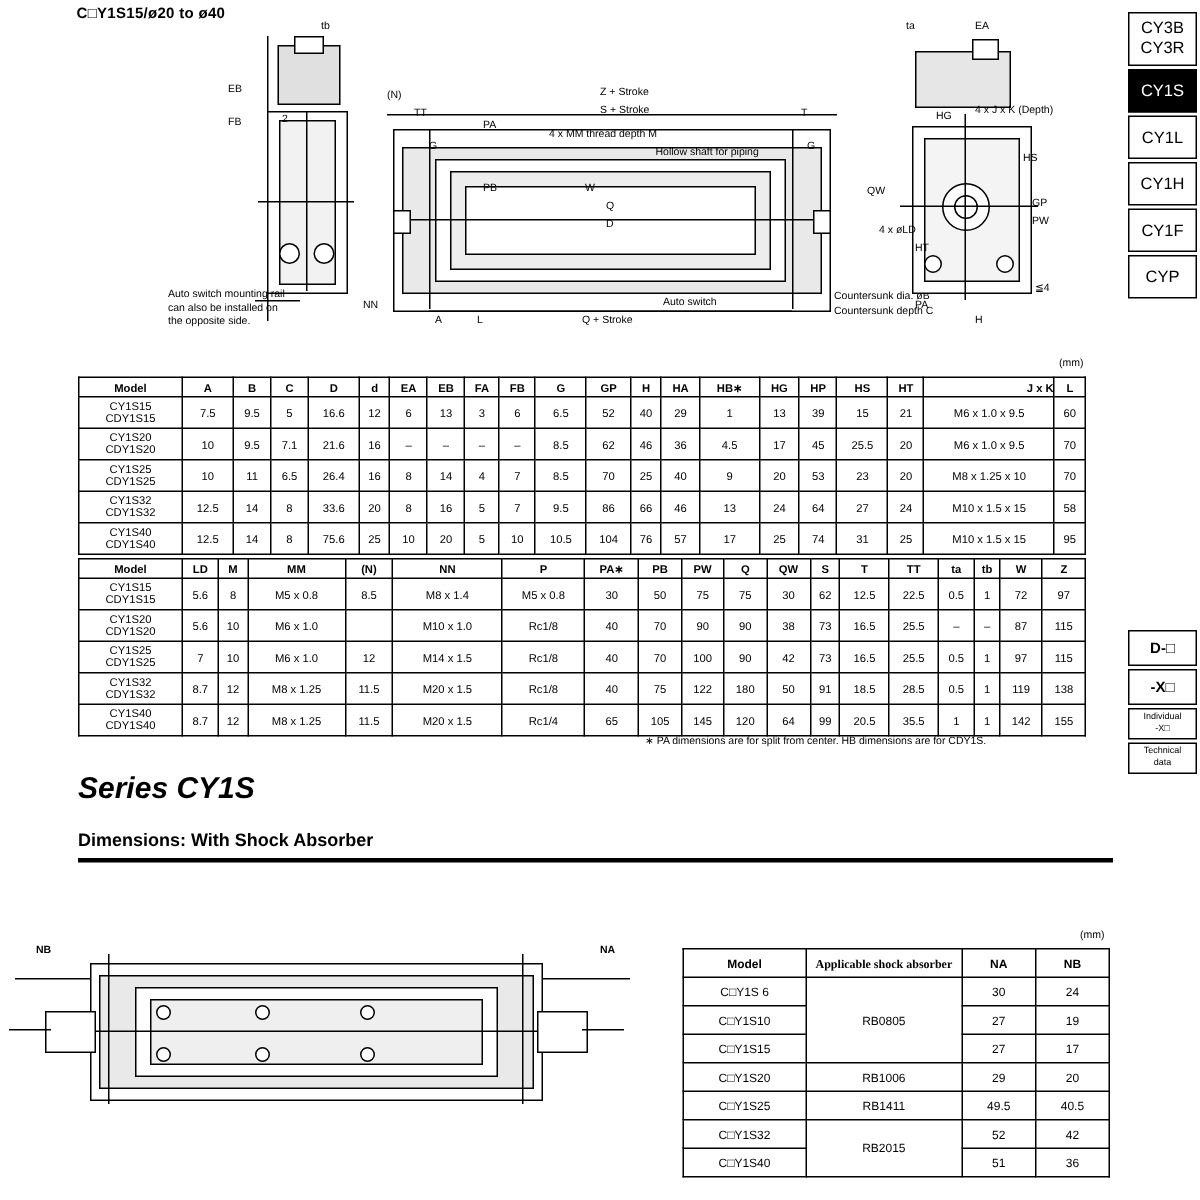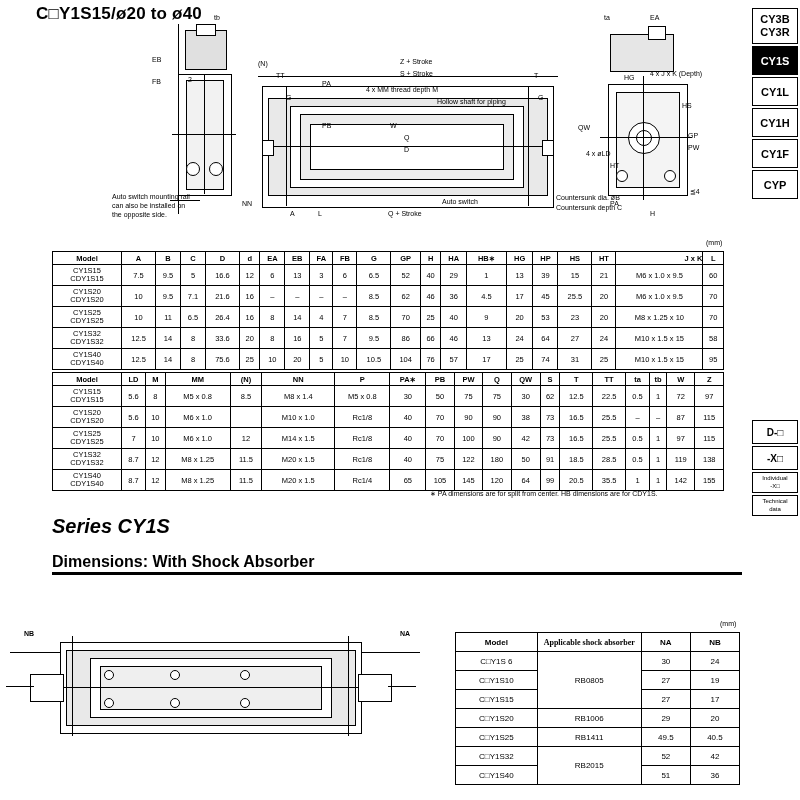--- a/index.html
+++ b/index.html
@@ -3,27 +3,27 @@
 <meta charset="utf-8">
 <style>
   html,body{margin:0;padding:0;}
   body{
     width:800px;height:800px;position:relative;background:#ffffff;
     font-family:"Liberation Sans", sans-serif;color:#000;
     font-size:9px;overflow:hidden;
   }
   .abs{position:absolute;}
   
-  #page-title{left:36px;top:4px;font-size:17px;font-weight:bold;letter-spacing:.2px;}
+  #page-title{left:51px;top:4px;font-size:10px;font-weight:bold;letter-spacing:.2px;}
   
   #side-tabs{right:2px;top:8px;width:46px;}
   .tab{
     border:1px solid #000;height:27px;margin-bottom:2px;
     display:flex;align-items:center;justify-content:center;
-    font-size:11px;font-weight:bold;background:#fff;
+    font-size:11px;font-weight:normal;background:#fff;
   }
   .tab.double{height:34px;flex-direction:column;line-height:1.15;}
   .tab.active{background:#000;color:#fff;}
   #side-tabs2{right:2px;top:420px;width:46px;}
   .tab-sm{
     border:1px solid #000;margin-bottom:2px;background:#fff;
     display:flex;align-items:center;justify-content:center;
     font-size:10px;font-weight:bold;height:22px;
   }
   .tab-note{
@@ -44,21 +44,21 @@
   table{border-collapse:collapse;}
   .dim-table td,.dim-table th{
     border:1px solid #000;font-size:7.5px;text-align:center;
     padding:0;height:12px;
   }
   .dim-table th{font-weight:bold;}
   .mdl{text-align:center;line-height:1.05;font-size:7.5px;}
   .mm{position:absolute;font-size:7px;}
   
   #series{left:52px;top:515px;font-size:20px;font-style:italic;font-weight:bold;}
-  #dimhead{left:52px;top:553px;font-size:16px;font-weight:bold;}
+  #dimhead{left:52px;top:553px;font-size:12px;font-weight:bold;}
   #dimrule{left:52px;top:572px;width:690px;height:3px;background:#000;}
   
   #lower{left:0;top:612px;width:450px;height:180px;}
   
   #lowtable{left:455px;top:632px;}
   .low-table td,.low-table th{
     border:1px solid #000;font-size:8px;text-align:center;padding:0;height:18px;
   }
   .low-table th{font-weight:bold;}
   .footnote{position:absolute;font-size:7px;}

